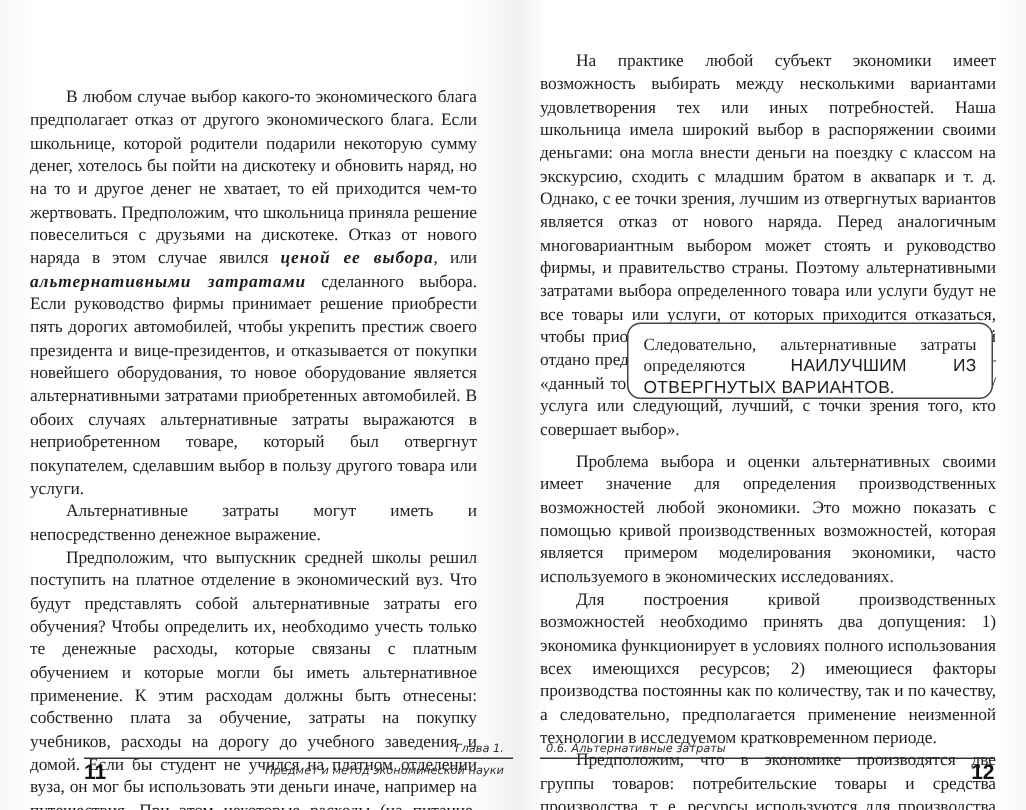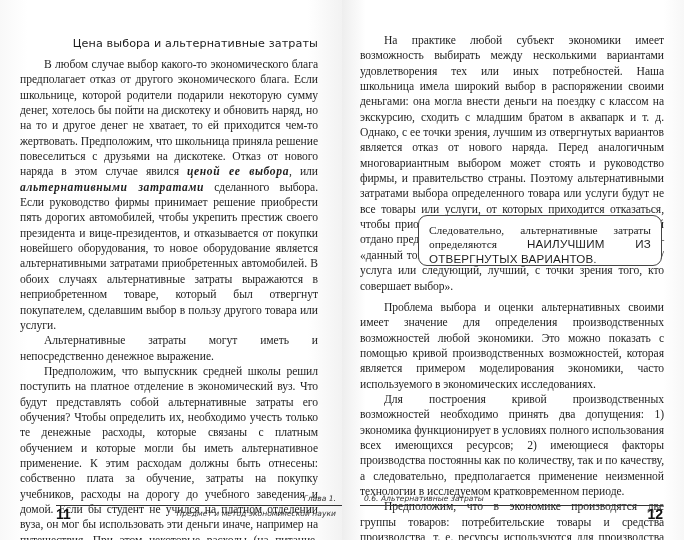--- a/index.html
+++ b/index.html
@@ -77,21 +77,20 @@
   .page-right .footer .run.r1 { left: 22px; top: 10px; }
   .page-right .footer .run.r2 { left: 22px; top: 25px; }
   .page-right .footer .pnum { right: 21px; }
 </style>
 </head>
 <body>
 
 <div class="spread">
 
   <div class="page page-left">
-    <div class="section-title t1">Цена выбора и альтернативные затраты</div>
 
     <div class="col" style="top:57px;">
       <p><span>В любом случае выбор какого-то экономического блага предполагает отказ от другого экономического блага. Если школьнице, которой родители подарили некоторую сумму денег, хотелось бы пойти на дискотеку и обновить наряд, но на то и другое денег не хватает, то ей приходится чем-то жертвовать. Предположим, что школьница приняла решение повеселиться с друзьями на дискотеке. Отказ от нового наряда в этом случае явился </span><em class="term">ценой ее выбора</em><span>, или </span><em class="term">альтернативными затратами</em><span> сделанного выбора. Если руководство фирмы принимает решение приобрести пять дорогих автомобилей, чтобы укрепить престиж своего президента и вице-президентов, и отказывается от покупки новейшего оборудования, то новое оборудование является альтернативными затратами приобретенных автомобилей. В обоих случаях альтернативные затраты выражаются в неприобретенном товаре, который был отвергнут покупателем, сделавшим выбор в пользу другого товара или услуги.</span></p>
       <p>Альтернативные затраты могут иметь и непосредственно денежное выражение.</p>
       <p>Предположим, что выпускник средней школы решил поступить на платное отделение в экономический вуз. Что будут представлять собой альтернативные затраты его обучения? Чтобы определить их, необходимо учесть только те денежные расходы, которые связаны с платным обучением и которые могли бы иметь альтернативное применение. К этим расходам должны быть отнесены: собственно плата за обучение, затраты на покупку учебников, расходы на дорогу до учебного заведения и домой. Если бы студент не учился на платном отделении вуза, он мог бы использовать эти деньги иначе, например на путешествия. При этом некоторые расходы (на питание, покупку одежды, услуги парикмахера и т. д.) не должны включаться в альтернативные затраты, так как они не зависят от того, учится или путешествует наш герой.</p>
 
     </div>
 
     <div class="footer">
       <div class="run r1">Глава 1.</div>

